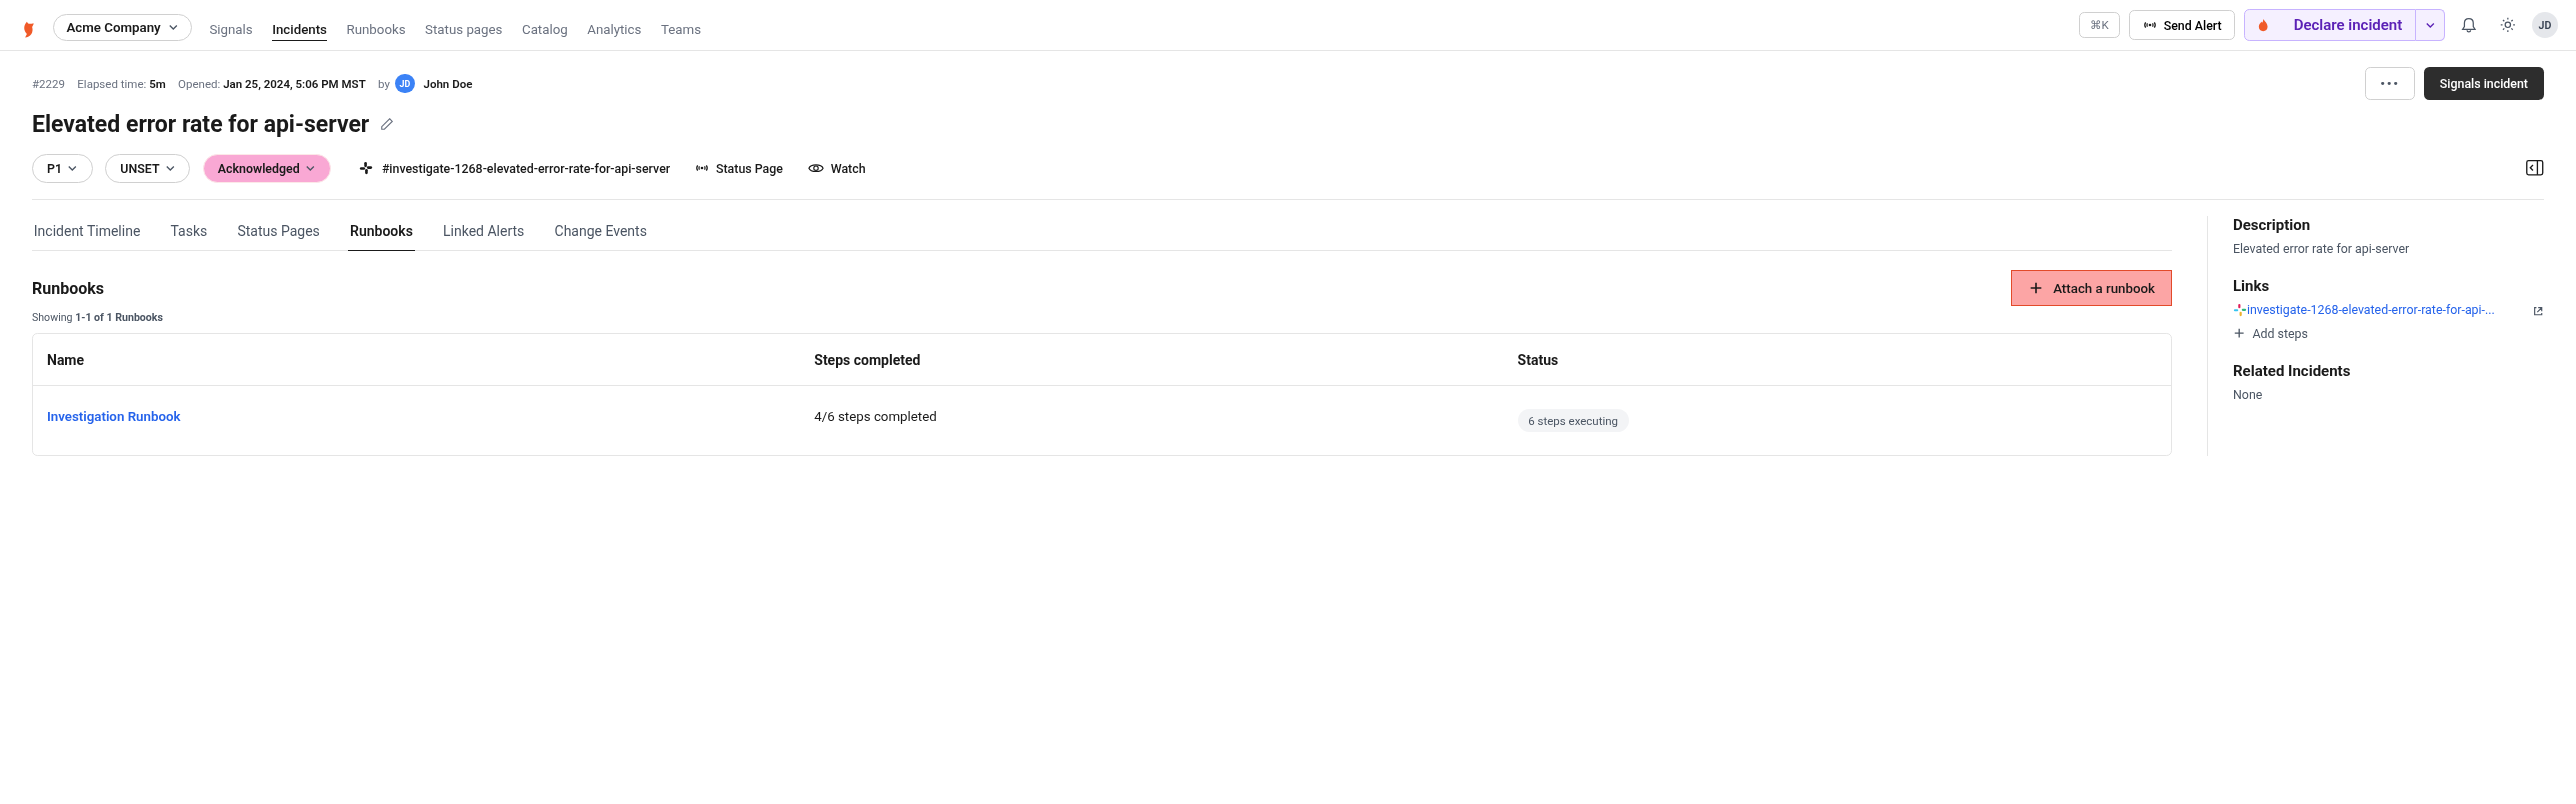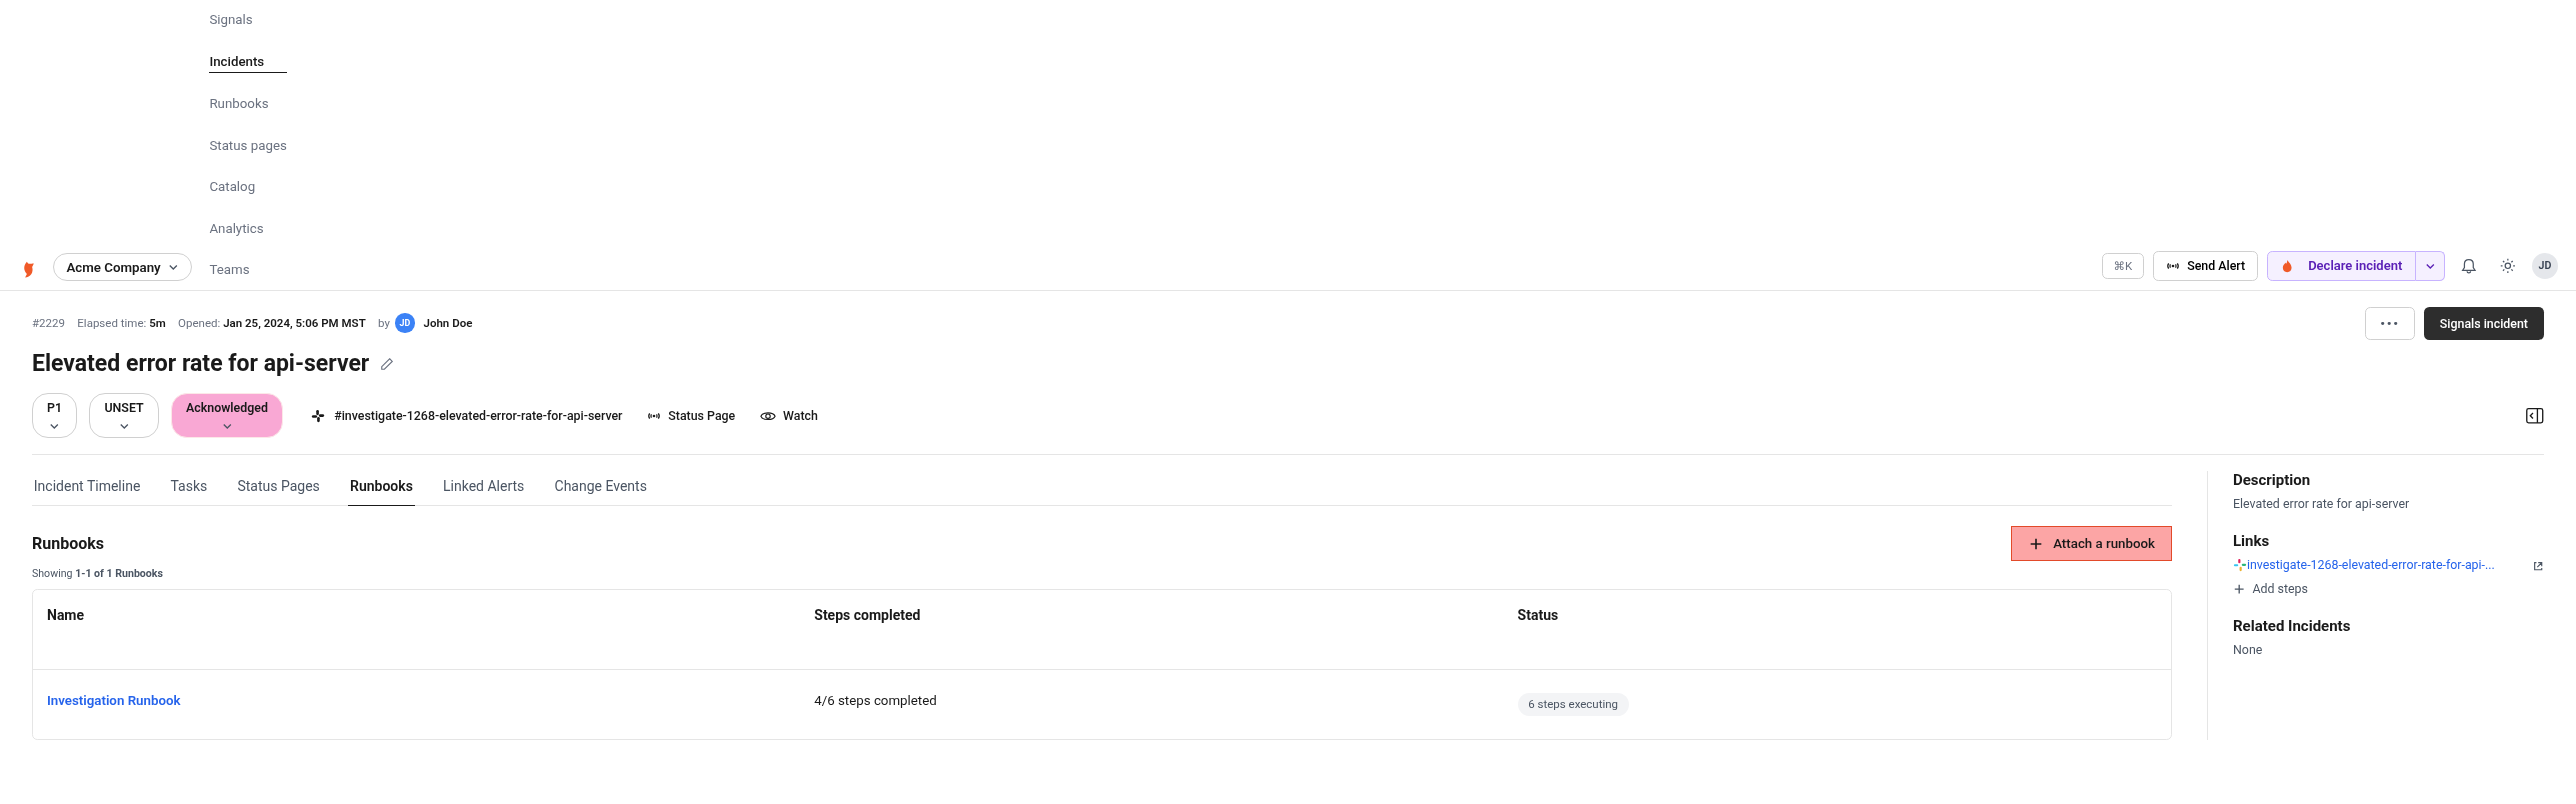--- a/index.html
+++ b/index.html
@@ -2,46 +2,46 @@
 <html style="font-size:14px"><head>
   <meta charset="utf-8">
   <style>
     * { margin: 0; padding: 0; box-sizing: border-box; font-family: -apple-system, BlinkMacSystemFont, "Segoe UI", Roboto, sans-serif; }
     body { background: #fff; color: #1a1a1a; font-size: 12.4px; }
     
     
     .topnav { display: flex; align-items: flex-end; padding: 8.9px 17.7px; border-bottom: 0.9px solid #e5e5e5; gap: 12.4px; }
     .logo { width: 23px; height: 23px; display: flex; align-items: center; justify-content: center; }
     .company-dropdown { display: flex; align-items: center; gap: 7px; border: 0.9px solid #d0d0d0; border-radius: 16px; padding: 5.3px 12.4px; font-weight: 600; font-size: 13.3px; cursor: pointer; }
-    .nav-links { display: flex; gap: 19.5px; margin-left: 5.3px; flex-direction: column; }
+    .nav-links { display: flex; gap: 19.5px; margin-left: 5.3px; }
     .nav-link { color: #6b7280; font-size: 13.3px; text-decoration: none; padding: 3.5px 0; cursor: pointer; }
     .nav-link.active { color: #1a1a1a; border-bottom: 1.8px solid #1a1a1a; font-weight: 500; }
     .topnav-right { margin-left: auto; display: flex; align-items: center; gap: 8.9px; }
     .kbd-btn { border: 0.9px solid #d0d0d0; border-radius: 5.3px; padding: 5.3px 10.6px; font-size: 11.5px; color: #6b7280; background: #fff; cursor: pointer; }
     .send-alert-btn { display: flex; align-items: center; gap: 7px; border: 0.9px solid #d0d0d0; border-radius: 5.3px; padding: 6.2px 12.4px; background: #fff; cursor: pointer; font-size: 12.4px; font-weight: 500; }
     .declare-group { display: flex; }
-    .declare-btn { display: flex; align-items: center; gap: 15px; border: 0.9px solid #c7b3ff; border-radius: 5.3px 0 0 5.3px; padding: 6.2px 12.4px; background: #f5f0ff; color: #5b21b6; cursor: pointer; font-size: 13px; font-weight: 600; }
+    .declare-btn { display: flex; align-items: center; gap: 24px; border: 0.9px solid #c7b3ff; border-radius: 5.3px 0 0 5.3px; padding: 6.2px 12.4px; background: #f5f0ff; color: #5b21b6; cursor: pointer; font-size: 15px; font-weight: 600; }
     .declare-chevron { border: 0.9px solid #c7b3ff; border-left: none; border-radius: 0 5.3px 5.3px 0; padding: 6.2px 8.9px; background: #f5f0ff; color: #5b21b6; cursor: pointer; }
     .icon-btn { width: 30px; height: 30px; display: flex; align-items: center; justify-content: center; cursor: pointer; color: #4b5563; }
     .avatar-circle { width: 26.6px; height: 26.6px; border-radius: 50%; background: #e5e7eb; color: #374151; display: flex; align-items: center; justify-content: center; font-size: 10.6px; font-weight: 600; cursor: pointer; }
 
     
     .content { padding: 16px 32px; }
     .meta-row { display: flex; align-items: center; gap: 12.4px; color: #6b7280; font-size: 11.5px; }
     .meta-row b { color: #1a1a1a; font-weight: 600; }
     .meta-row .avatar-sm { width: 19.5px; height: 19.5px; border-radius: 50%; background: #3b82f6; color: #fff; display: inline-flex; align-items: center; justify-content: center; font-size: 8.9px; font-weight: 700; margin-right: 3.5px; }
     .header-actions { margin-left: auto; display: flex; gap: 8.9px; }
     .more-btn { border: 0.9px solid #d0d0d0; border-radius: 5.3px; padding: 7px 14px; background: #fff; cursor: pointer; color: #4b5563; font-weight: 700; letter-spacing: 1.8px; }
     .resolve-btn { border: none; border-radius: 5.3px; padding: 8.9px 16px; background: #2d2d2d; color: #fff; cursor: pointer; font-size: 12.4px; font-weight: 500; }
     .title-row { display: flex; align-items: center; gap: 10.6px; margin-top: 10.6px; }
     .incident-title { font-size: 23px; font-weight: 700; }
     .edit-icon { color: #6b7280; cursor: pointer; }
     
     .pills-row { display: flex; align-items: center; gap: 12.4px; margin-top: 16px; padding-bottom: 16px; border-bottom: 0.9px solid #e5e5e5; }
-    .pill { display: flex; align-items: center; gap: 5.3px; border: 0.9px solid #d0d0d0; border-radius: 16px; padding: 6.2px 14px; font-weight: 600; cursor: pointer; font-size: 12.4px; flex-direction: column; }
+    .pill { display: flex; align-items: center; gap: 5.3px; border: 0.9px solid #d0d0d0; border-radius: 16px; padding: 6.2px 14px; font-weight: 600; cursor: pointer; font-size: 12.4px; }
     .pill.ack { background: #f9a8d4; border-color: #fce8e8; color: #1a1a1a; }
     .slack-chip { display: flex; align-items: center; gap: 8.9px; color: #1a1a1a; font-size: 12.4px; margin-left: 16px; cursor: pointer; font-weight: 500; }
     .pill-link { display: flex; align-items: center; gap: 7px; cursor: pointer; font-size: 12.4px; margin-left: 12.4px; font-weight: 500; }
     .panel-toggle { margin-left: auto; cursor: pointer; }
 
     
     .main-layout { display: flex; gap: 35px; margin-top: 16px; }
     .main-left { flex: 1; }
     .main-right { width: 337px; border-left: 0.9px solid #e5e5e5; padding-left: 25px; }
     
@@ -51,21 +51,21 @@
     
     .section-header { display: flex; align-items: center; margin-top: 19.5px; }
     .section-title { font-size: 16px; font-weight: 700; }
     .attach-btn { margin-left: auto; display: flex; align-items: center; gap: 8.9px; border: 1.8px solid #e24a2a; border-radius: 0; padding: 8.9px 16px; background: #fca5a5; cursor: pointer; font-size: 13.3px; font-weight: 500; color: #1a1a1a; }
     .showing-text { font-size: 10.6px; color: #4b5563; margin-top: 5.3px; }
     .showing-text b { font-weight: 700; }
     
     .rb-table { border: 0.9px solid #e5e5e5; border-radius: 5.3px; margin-top: 8.9px; }
     .rb-header, .rb-row { display: grid; grid-template-columns: 1.2fr 1.1fr 1fr; padding: 17.7px 14px; }
     .rb-header { font-weight: 700; font-size: 14px; }
-    .rb-row { border-top: 0.9px solid #e5e5e5; padding: 23px 14px; font-size: 13.3px; margin-top: 28px; }
+    .rb-row { border-top: 0.9px solid #e5e5e5; padding: 23px 14px; font-size: 13.3px; }
     .rb-name { color: #2563eb; font-weight: 600; cursor: pointer; }
     .status-badge { display: inline-block; background: #f3f4f6; border-radius: 12.4px; padding: 4.4px 10.6px; font-size: 11.5px; color: #4b5563; }
     
     .side-section { margin-bottom: 21px; }
     .side-heading { font-size: 15px; font-weight: 700; margin-bottom: 7px; }
     .side-text { color: #4b5563; font-size: 12.4px; }
     .link-row { display: flex; align-items: flex-end; margin-top: 7px; }
     .link-text { color: #2563eb; font-size: 12.4px; cursor: pointer; flex: 1; white-space: nowrap; overflow: hidden; text-overflow: ellipsis; }
     .add-link { display: flex; align-items: center; gap: 7px; color: #4b5563; font-size: 12.4px; cursor: pointer; margin-top: 8.9px; }
     

